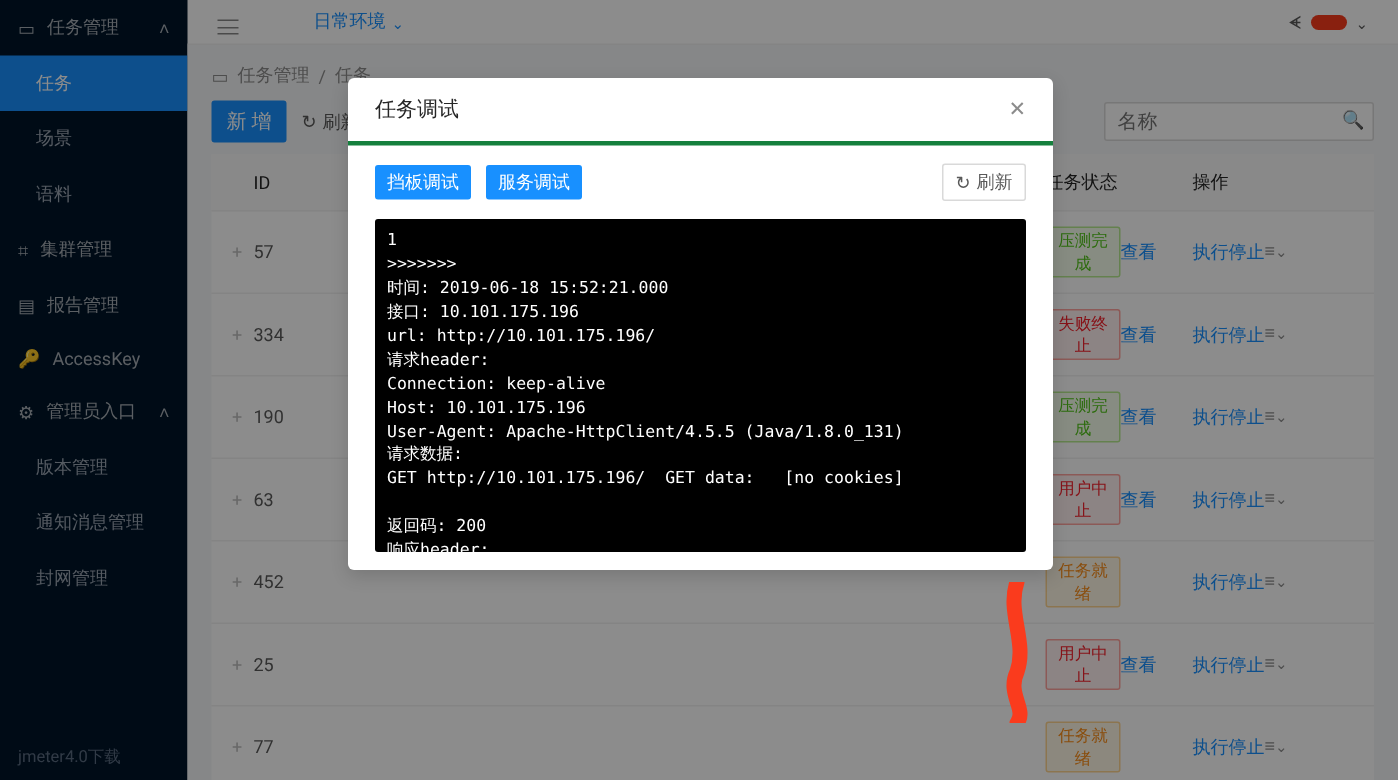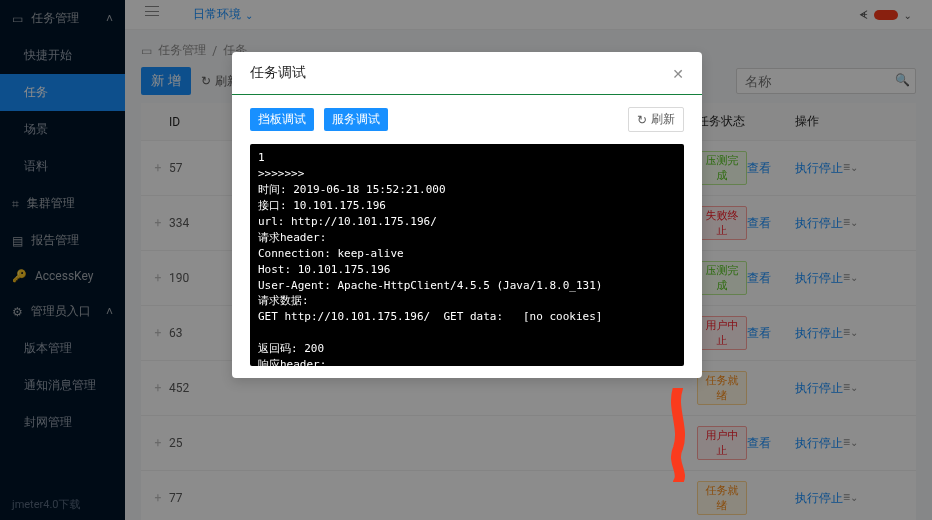--- a/index.html
+++ b/index.html
@@ -9,21 +9,21 @@
 .logo-circle{width:22px;height:22px;border:2px solid #3a4657;border-radius:50%;display:flex;align-items:center;justify-content:center}
 .logo-circle::after{content:"";width:8px;height:8px;border:2px solid #3a4657;border-radius:50%}
 .logo-text{color:#c0c8d2;font-size:13px;letter-spacing:1px}
 .menu-group{padding:0}
 .menu-head{display:flex;align-items:center;justify-content:space-between;padding:10px 12px;color:#a6adb4;font-size:12px}
 .menu-head .lbl{display:flex;align-items:center;gap:8px}
 .menu-item{padding:10px 12px 10px 24px;color:#9aa4b1;font-size:12px}
 .menu-item.active{background:#1890ff;color:#fff}
 .foot{margin-top:auto;padding:8px 12px;color:#5a6b80;font-size:11px}
 .topbar{position:absolute;left:125px;right:0;top:0;height:30px;display:flex;align-items:center;justify-content:space-between;padding:0 20px;border-bottom:1px solid #f0f0f0}
-.tb-left{display:flex;align-items:flex-start;gap:34px}
+.tb-left{display:flex;align-items:flex-end;gap:50px}
 .hamb{width:14px;height:10px;display:flex;flex-direction:column;justify-content:space-between}
 .hamb span{height:1px;background:#888}
 .env{color:#1890ff;display:flex;align-items:center;gap:4px}
 .tb-right{display:flex;align-items:center;gap:6px;color:#595959}
 .redblob{width:24px;height:10px;background:#fa3b1d;border-radius:5px}
 .main{position:absolute;left:125px;right:0;top:30px;bottom:0;background:#f5f6f7;padding:8px 16px 0}
 .crumb{color:#8c8c8c;padding:4px 0 8px;display:flex;align-items:center;gap:6px}
 .toolbar{display:flex;align-items:center;gap:10px;margin-bottom:8px}
 .btn-primary{background:#1890ff;color:#fff;border:none;border-radius:2px;padding:5px 10px}
 .refresh{display:flex;align-items:center;gap:4px;color:#595959}
@@ -38,21 +38,21 @@
 .badge{border:1px solid;border-radius:2px;padding:1px 6px;font-size:11px;display:inline-block;text-align:center}
 .b-green{color:#52c41a;border-color:#b7eb8f;background:#f6ffed}
 .b-red{color:#f5222d;border-color:#ffa39e;background:#fff1f0}
 .b-orange{color:#fa8c16;border-color:#ffd591;background:#fff7e6}
 .ops{display:flex;color:#1890ff}
 .link{color:#1890ff}
 .more{color:#8c8c8c}
 
 .mask{position:absolute;inset:0;background:rgba(0,0,0,0.45)}
 .modal{position:absolute;left:232px;top:52px;width:470px;background:#fff;border-radius:4px;box-shadow:0 4px 12px rgba(0,0,0,.15)}
-.m-head{display:flex;align-items:flex-end;justify-content:space-between;padding:12px 18px;border-bottom:1px solid #15803d}
+.m-head{display:flex;align-items:flex-start;justify-content:space-between;padding:12px 18px;border-bottom:3px solid #15803d}
 .m-title{font-size:14px;color:#262626}
 .m-close{color:#8c8c8c;font-size:14px;cursor:pointer}
 .m-body{padding:12px 18px}
 .tabrow{display:flex;align-items:center;gap:10px;margin-bottom:12px}
 .tab{background:#1890ff;color:#fff;border-radius:2px;padding:3px 8px;font-size:12px}
 .refresh2{margin-left:auto;border:1px solid #d9d9d9;border-radius:2px;padding:3px 8px;display:flex;align-items:center;gap:4px;color:#595959}
 .console{background:#000;color:#fff;font-family:Menlo,Consolas,monospace;font-size:11px;line-height:1.45;padding:6px 8px;height:222px;overflow:auto;white-space:pre;border-radius:2px;position:relative}
 .console::-webkit-scrollbar{width:8px}
 .console::-webkit-scrollbar-thumb{background:#666;border-radius:4px}
 .redmark{position:absolute;left:667px;top:388px;width:22px;height:94px;pointer-events:none}
@@ -64,21 +64,20 @@
 <div class="sidebar">
 
   <div class="menu-group">
     <div class="menu-head">
       <span class="lbl">
           <span>▭</span>
           <span>任务管理</span>
         </span>
       <span>˄</span>
     </div>
-    <div class="menu-item">快捷开始</div>
     <div class="menu-item active">任务</div>
     <div class="menu-item">场景</div>
     <div class="menu-item">语料</div>
   </div>
 
   <div class="menu-head">
     <span class="lbl">
         <span>⌗</span>
         <span>集群管理</span>
       </span>

